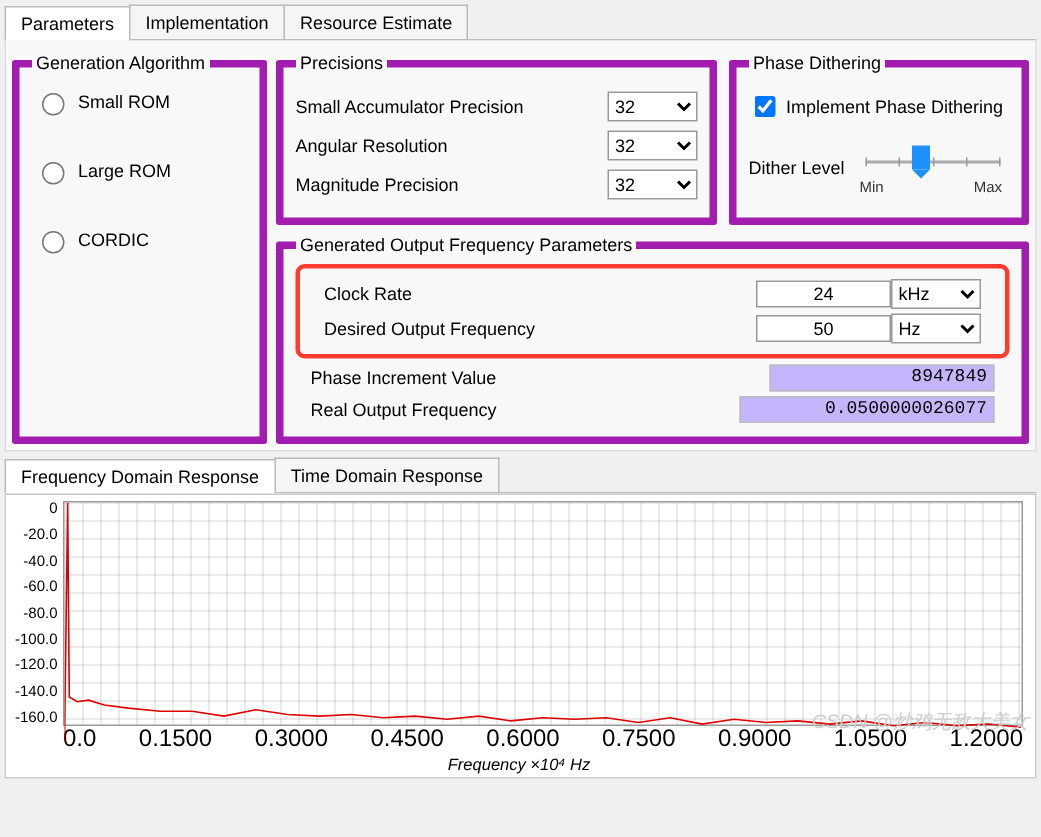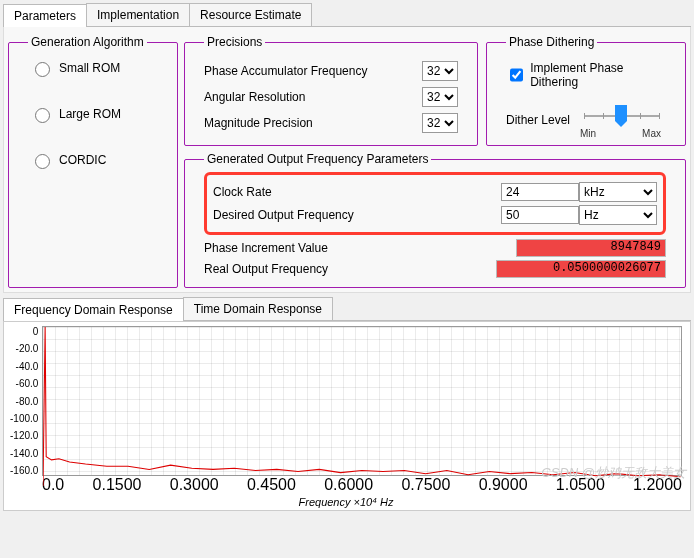--- a/index.html
+++ b/index.html
@@ -33,23 +33,23 @@
   }
   .body {
     display: flex;
     gap: 6px;
     padding: 8px 4px 4px 4px;
     background: #f8f8f8;
     border: 1px solid #ddd;
     border-top: none;
   }
   fieldset {
-    border: 1px solid #a21caf;
+    border: 5px solid #a21caf;
     border-radius: 2px;
-    padding: 6px 19px;
+    padding: 6px 8px;
     margin: 0;
   }
   legend { padding: 0 3px; }
   .gen-alg { width: 170px; }
   .gen-alg label.row {
     display: flex;
     align-items: center;
     gap: 6px;
     margin: 4px 2px 28px 2px;
     cursor: pointer;
@@ -58,50 +58,50 @@
     width: 15px; height: 15px;
   }
   .rightcol { flex: 1; display: flex; flex-direction: column; gap: 6px; }
   .toprow { display: flex; gap: 8px; }
   .precisions { flex: 1; }
   .precisions .prow {
     display: flex; align-items: center; margin: 6px 0;
   }
   .precisions .prow span { flex: 1; }
   select.small {
-    width: 36px;
+    width: 60px;
     height: 20px;
     border: 1px solid #999;
     background: #fff;
     font-size: 12px;
   }
   .dithering { width: 200px; }
   .dith-check { display: flex; align-items: center; gap: 4px; margin: 6px 0 14px 0; }
   .dith-check input { width: 14px; height: 14px; }
   .dith-level { display: flex; align-items: center; gap: 8px; }
   .slider-wrap { flex: 1; position: relative; height: 34px; }
   .slider-track { position:absolute; left:6px; right:6px; top:12px; height:2px; background:#aaa; }
   .slider-ticks { position:absolute; left:6px; right:6px; top:10px; display:flex; justify-content:space-between; }
   .slider-ticks div { width:1px; height:6px; background:#999; }
   .slider-thumb { position:absolute; top:2px; left:37px; width:12px; height:16px; background:#1e90ff; }
   .slider-thumb:after { content:""; position:absolute; left:0; top:16px; border-left:6px solid transparent; border-right:6px solid transparent; border-top:6px solid #1e90ff;}
   .slider-labels { position:absolute; bottom:-2px; left:2px; right:5px; display:flex; justify-content:space-between; font-size:10px; color:#333;}
   .genout { position: relative; }
   .redbox { border: 3px solid #ff3b30; border-radius: 6px; padding: 4px 6px; margin-bottom: 4px; }
-  .gorow { display: flex; align-items: center; margin: 3px 0; }
+  .gorow { display: flex; align-items: center; margin: 3px 10px; }
   .gorow .lbl { width: 180px; }
   .gorow input[type=text] {
-    width: 78px; height: 18px; border: 1px solid #999; text-align: left; padding: 0 4px; font-size: 12px;
+    width: 90px; height: 18px; border: 1px solid #999; text-align: center; padding: 0 4px; font-size: 12px;
   }
   .gorow select.unit {
-    width: 78px; height: 20px; border: 1px solid #999; background: #fff; font-size: 12px; margin-left: 0;
+    width: 60px; height: 20px; border: 1px solid #999; background: #fff; font-size: 12px; margin-left: 0;
   }
   .gorow .val-ro {
     border: 1px solid #bbb;
-    background: #ef4444;
+    background: #c4b5fd;
     width: 150px; height: 18px; padding: 0 4px; text-align: right;
     font-family: "Courier New", monospace; font-size: 12px;
   }
   .filler { flex: 1; }
   .resp-tabs { margin-top: 4px; display:flex; border-bottom:1px solid #bbb; }
   .resp-tabs .tab { font-size: 12px; }
   .chartbox {
     border: 1px solid #ccc;
     background: #fff;
     padding: 4px 8px 2px 6px;
@@ -146,21 +146,21 @@
       <input type="radio" name="ga" style="">
       <span>CORDIC</span>
     </label>
   </fieldset>
 
   <div class="rightcol">
     <div class="toprow">
       <fieldset class="precisions">
         <legend>Precisions</legend>
         <div class="prow">
-          <span>Phase Accumulator Frequency</span>
+          <span>Small Accumulator Precision</span>
           <select class="small"><option>32</option></select>
         </div>
         <div class="prow">
           <span>Angular Resolution</span>
           <select class="small"><option>32</option></select>
         </div>
         <div class="prow">
           <span>Magnitude Precision</span>
           <select class="small"><option>32</option></select>
         </div>

